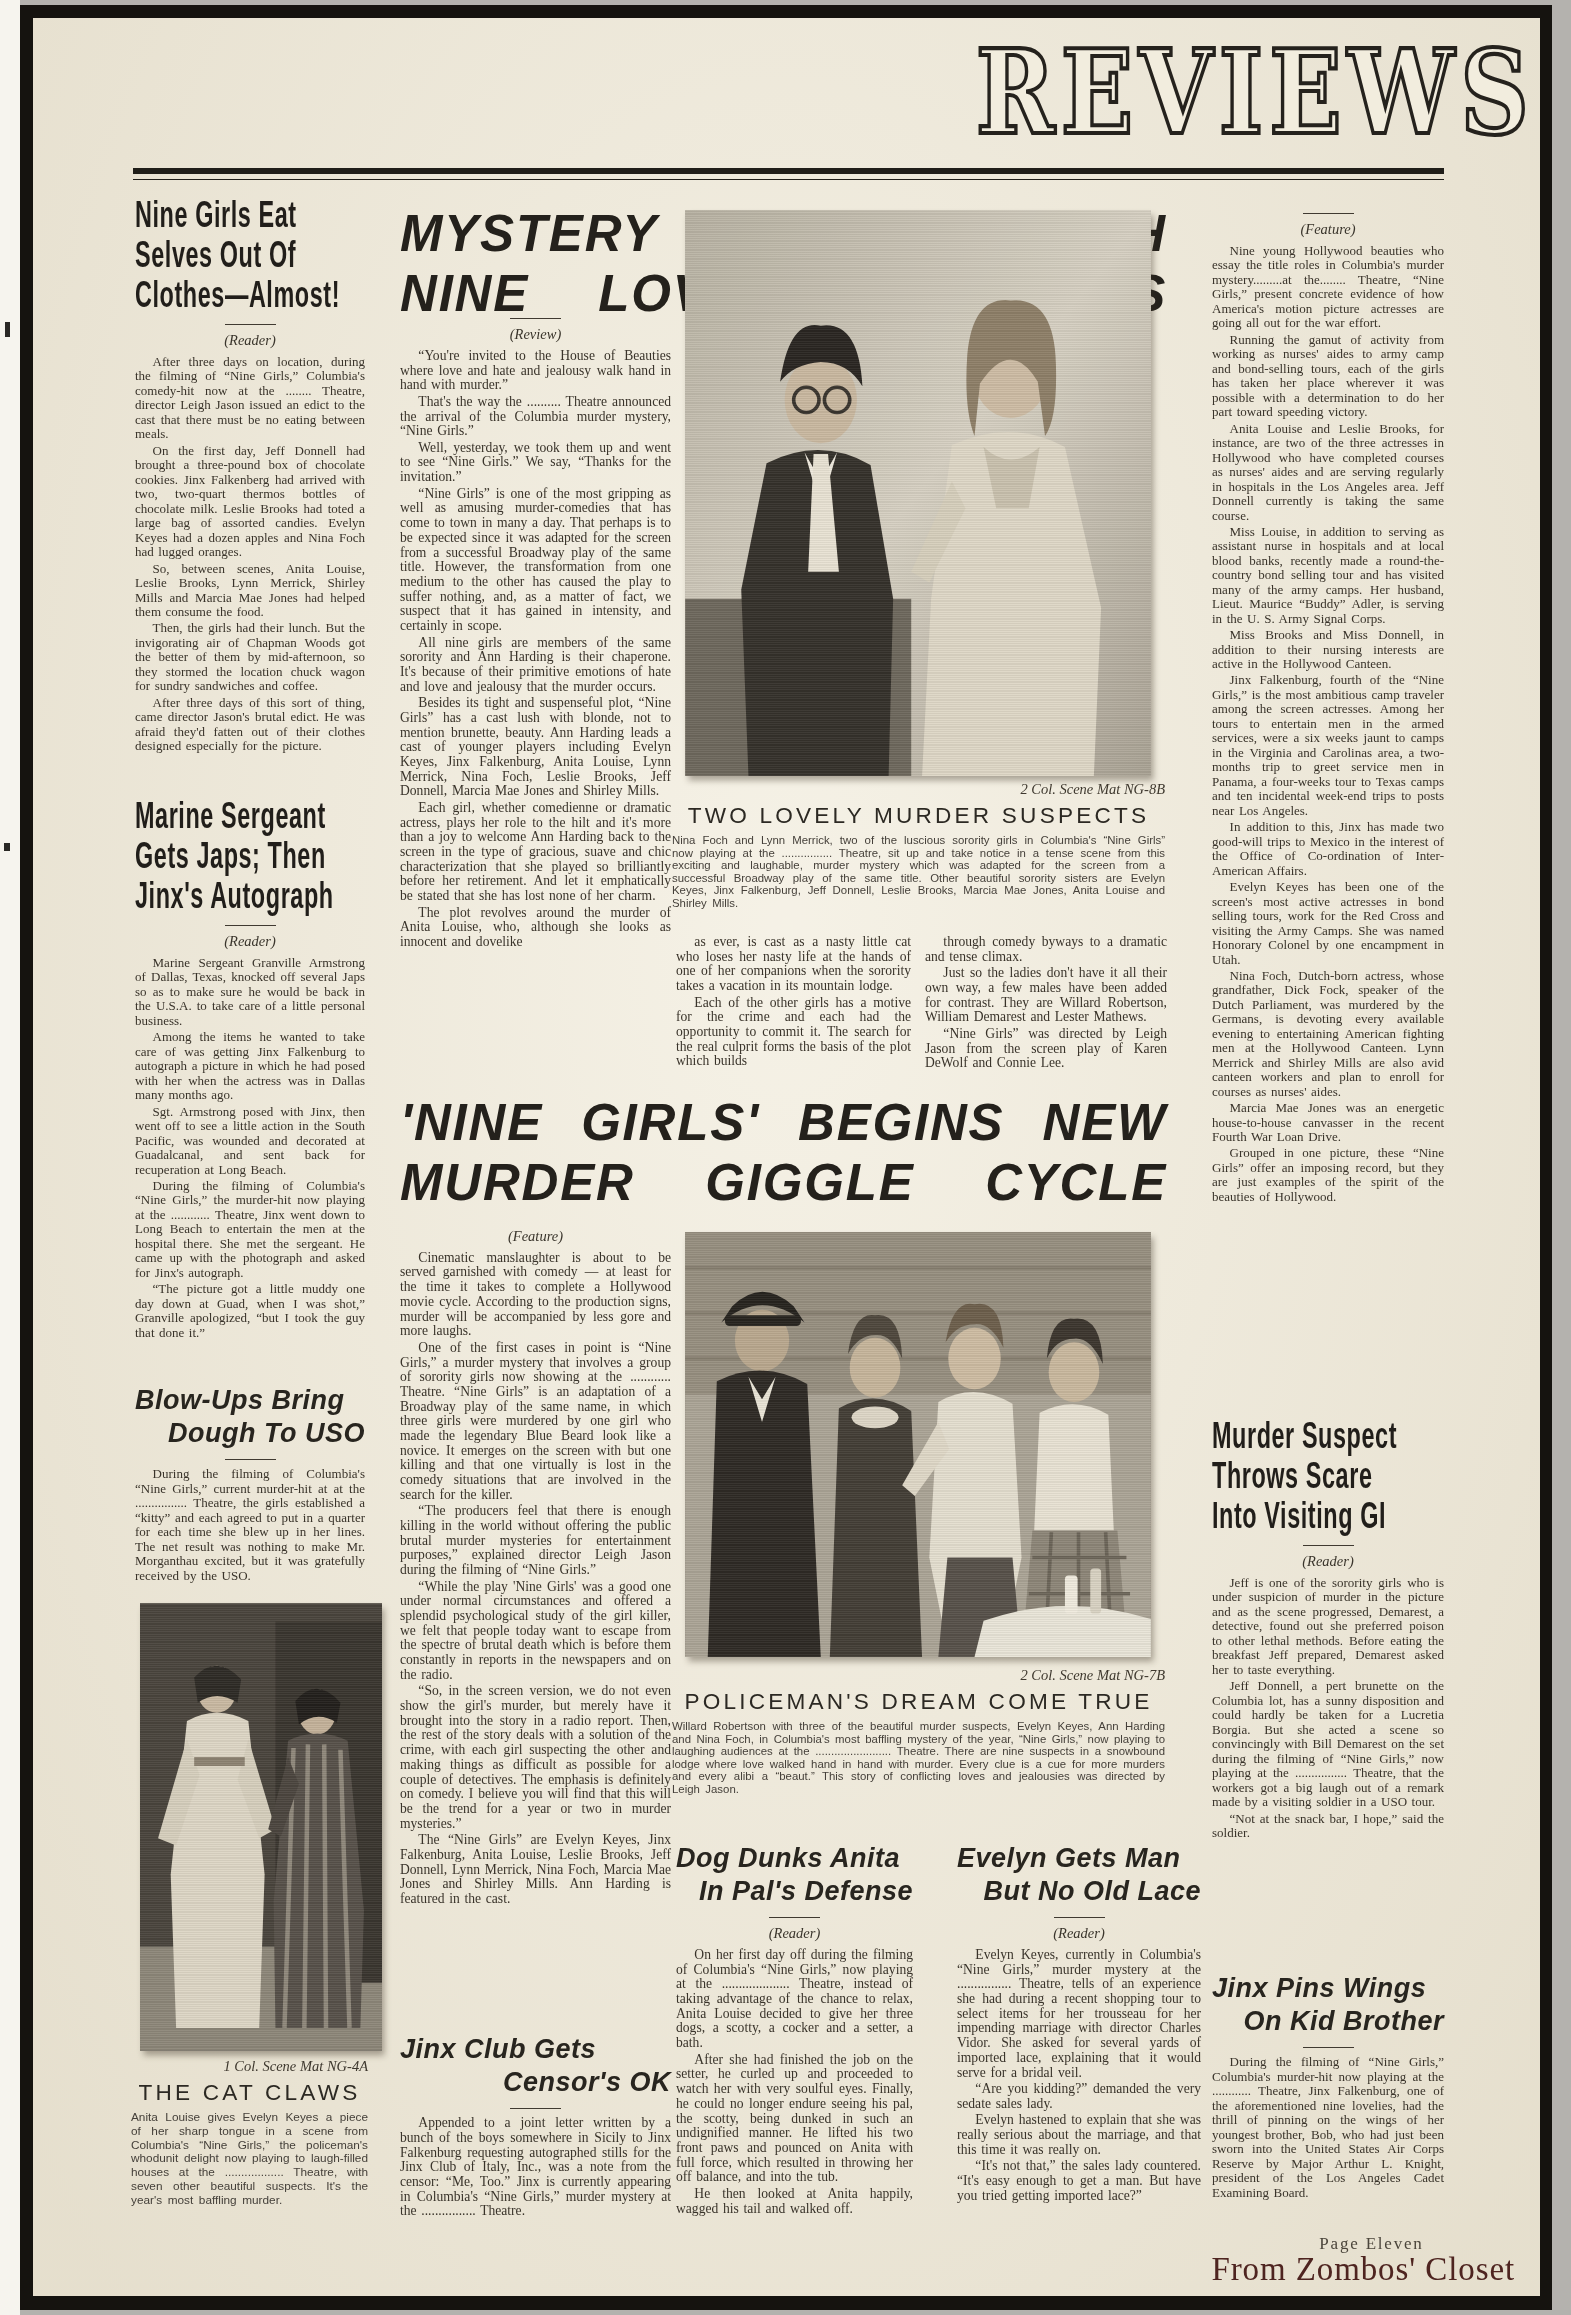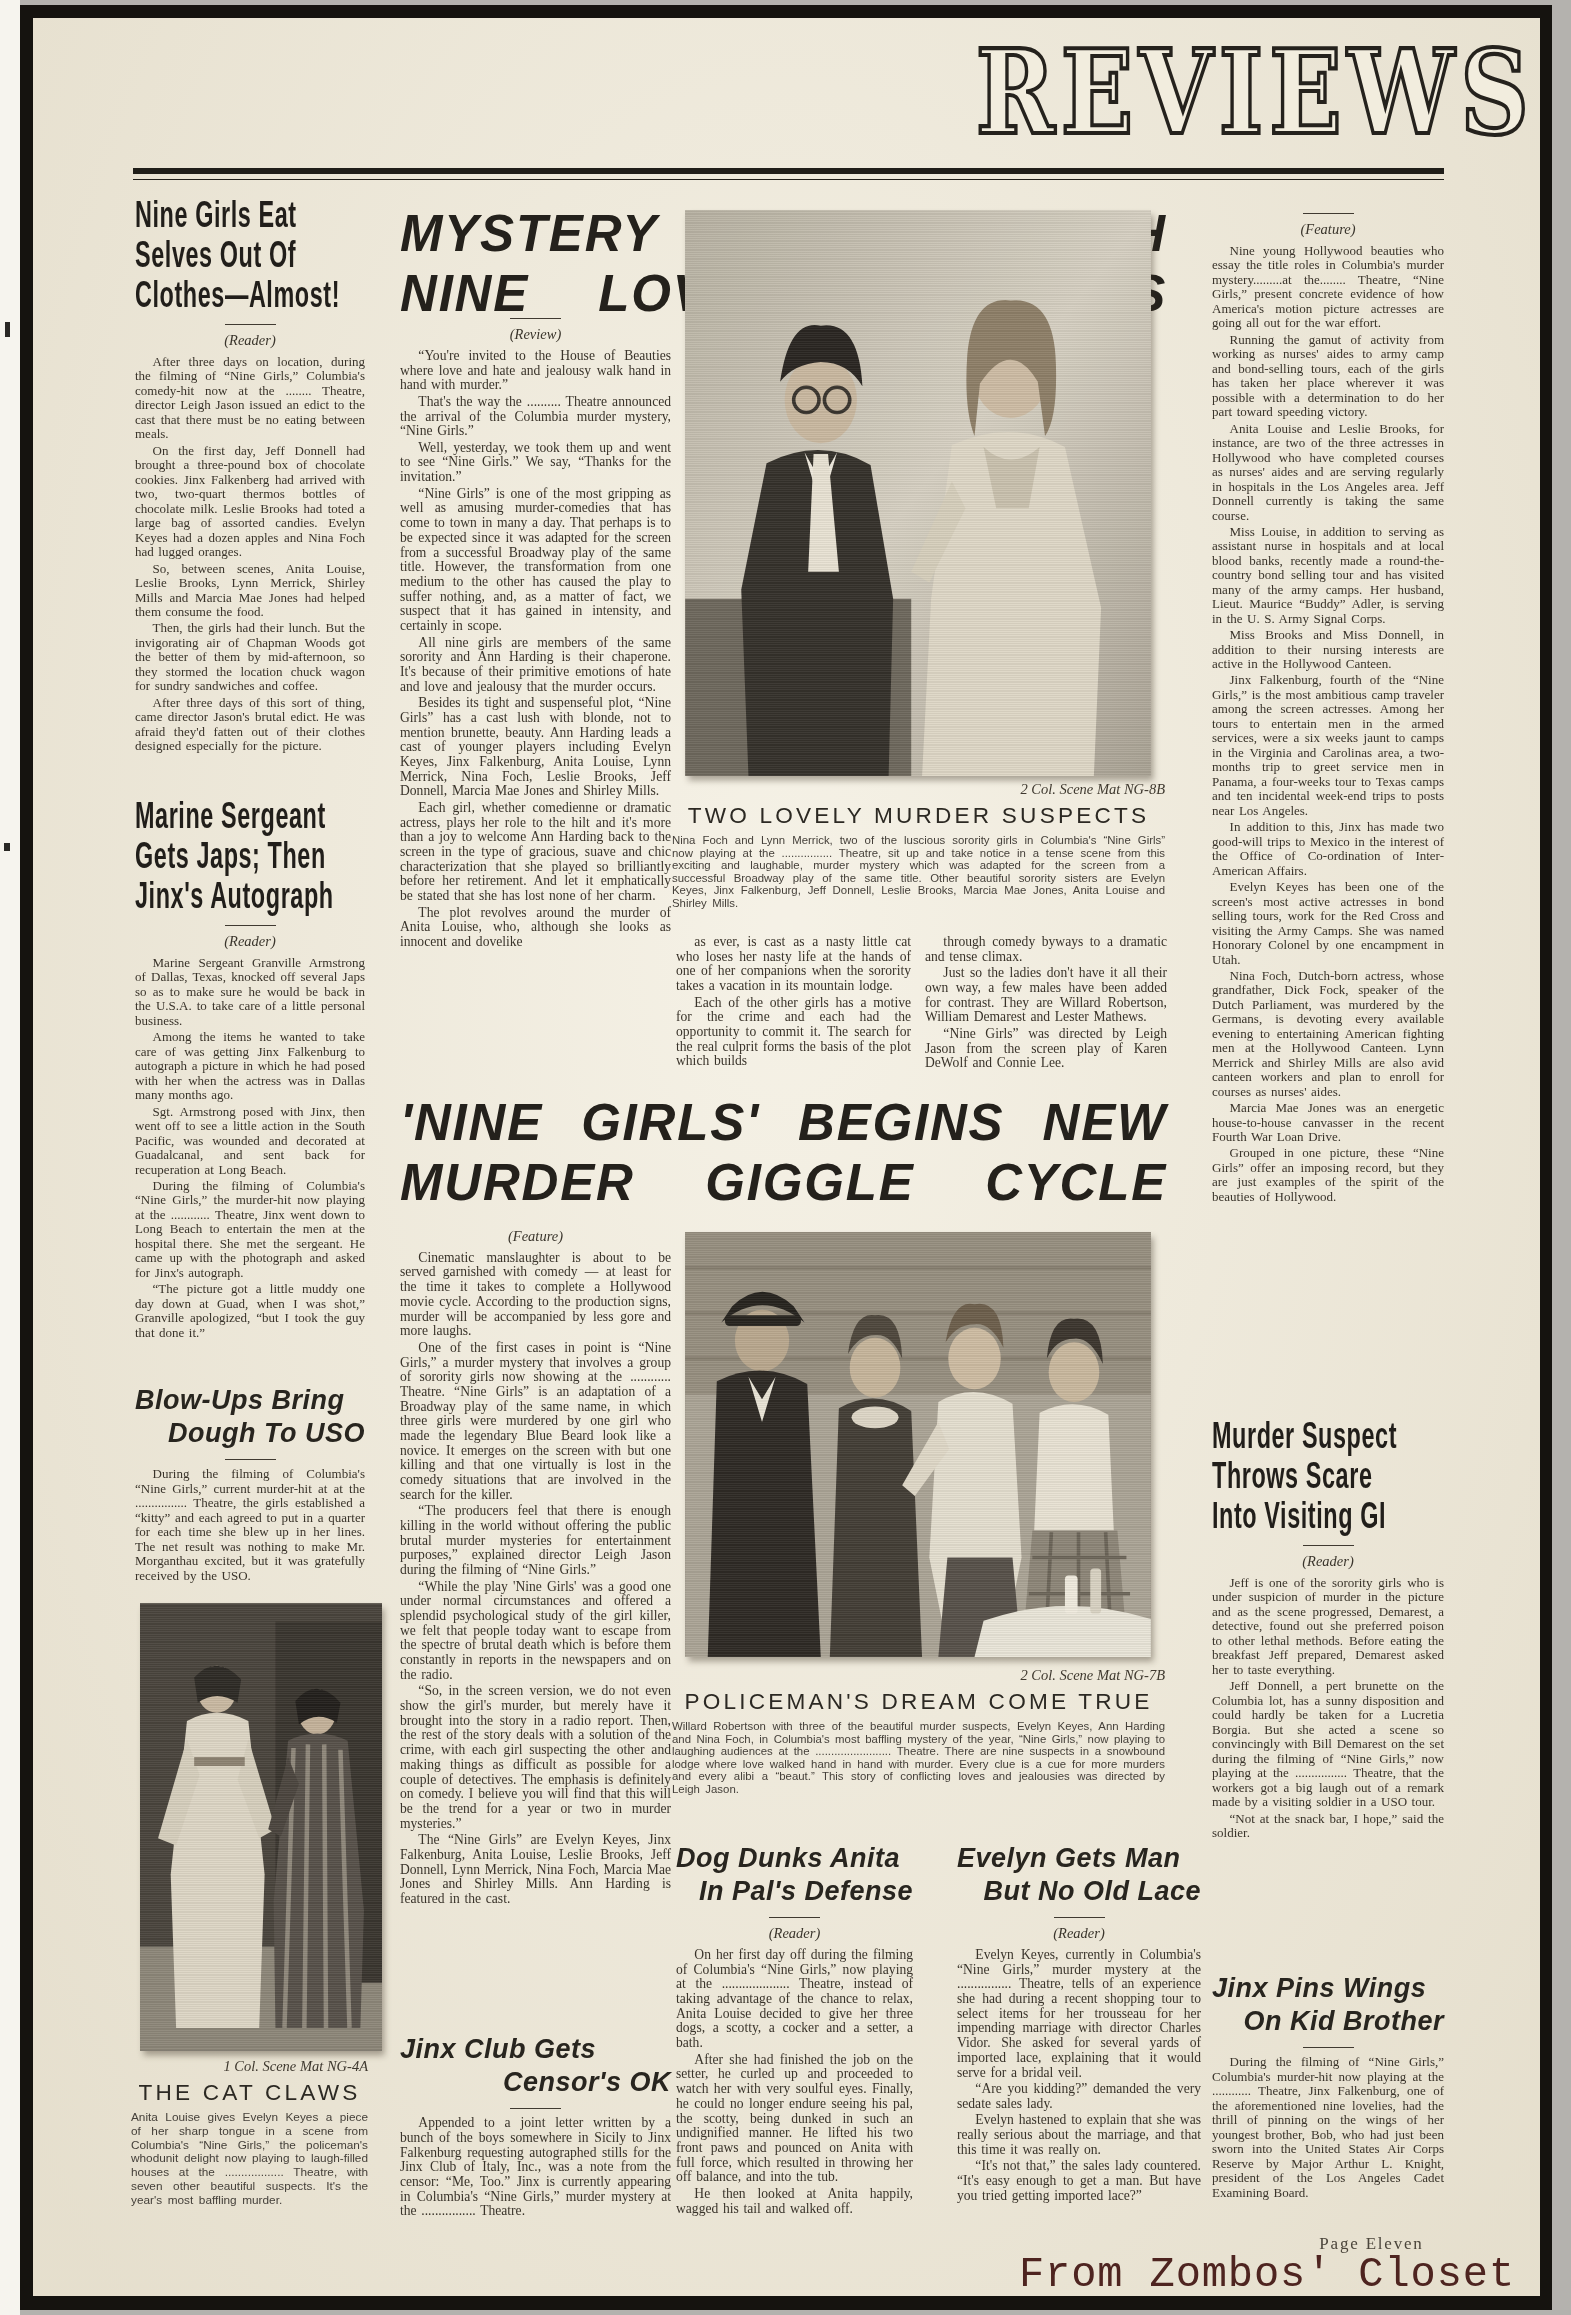--- a/index.html
+++ b/index.html
@@ -43,21 +43,21 @@
   .cap-text{font-family:"Liberation Sans",sans-serif;font-size:11.4px;line-height:12.6px;text-align:justify;
             color:#45403a;word-spacing:2.3px;}
   .cap-text-n{font-size:11.8px;line-height:13.8px;}
 
   .photo{position:absolute;box-shadow:2.7px 4.5px 6.3px rgba(60,50,35,.4);overflow:hidden;background:#8a857b;}
   .photo:after{content:"";position:absolute;inset:0;
      background:repeating-linear-gradient(0deg,rgba(255,255,255,.05) 0 0.9px,rgba(0,0,0,.05) 0.9px 1.8px);}
   .photo svg{display:block;}
 
   .pageno{font-size:17px;letter-spacing:1.8px;color:#4b453b;text-align:center;}
-  .watermark{font-family:Liberation Mono, monospace;font-size:42px;color:#4e2420;letter-spacing:0.9px;white-space:nowrap;}
+  .watermark{font-family:Liberation Serif, serif;font-size:33px;color:#4e2420;letter-spacing:0.9px;white-space:nowrap;}
 </style>
 </head>
 <body>
 
 <div class="stage">
   <div class="scan-edge">
     <div class="scan-mark" style="left:5.4px;top:322px;width:4.5px;height:14.5px;"></div>
     <div class="scan-mark" style="left:3.6px;top:843px;width:6.3px;height:8.1px;"></div>
   </div>
   <div class="frame"></div>

